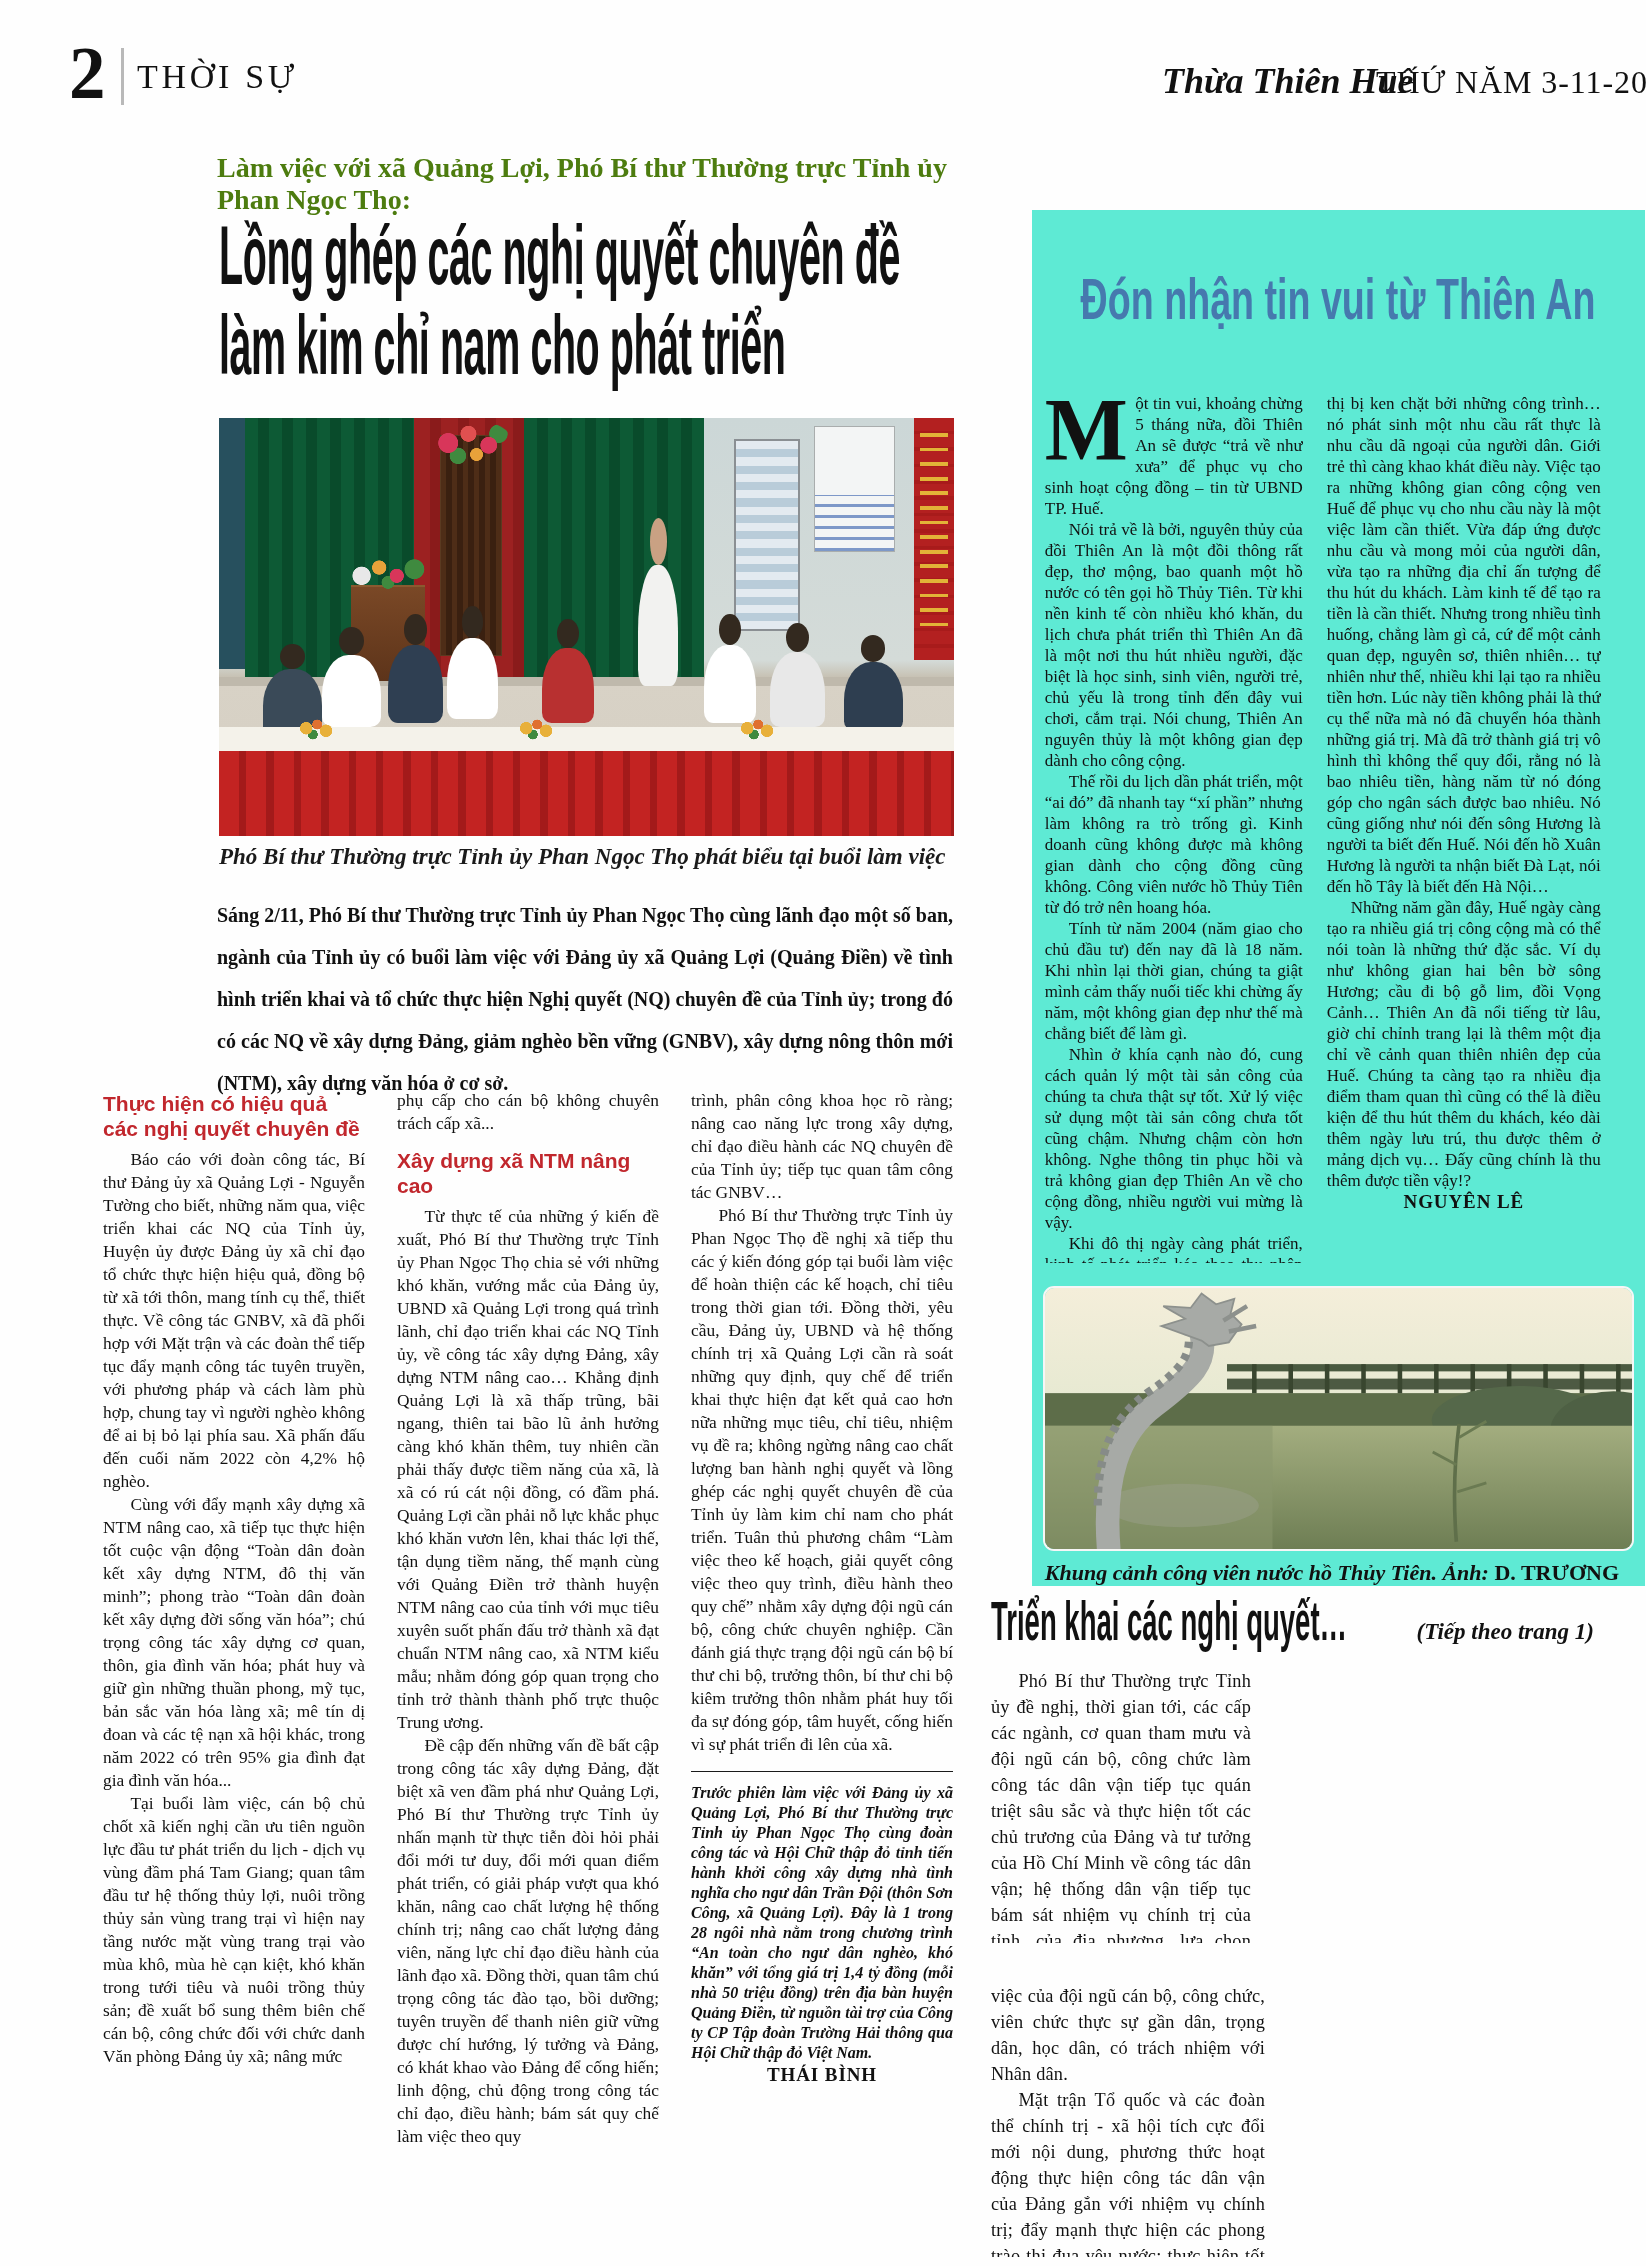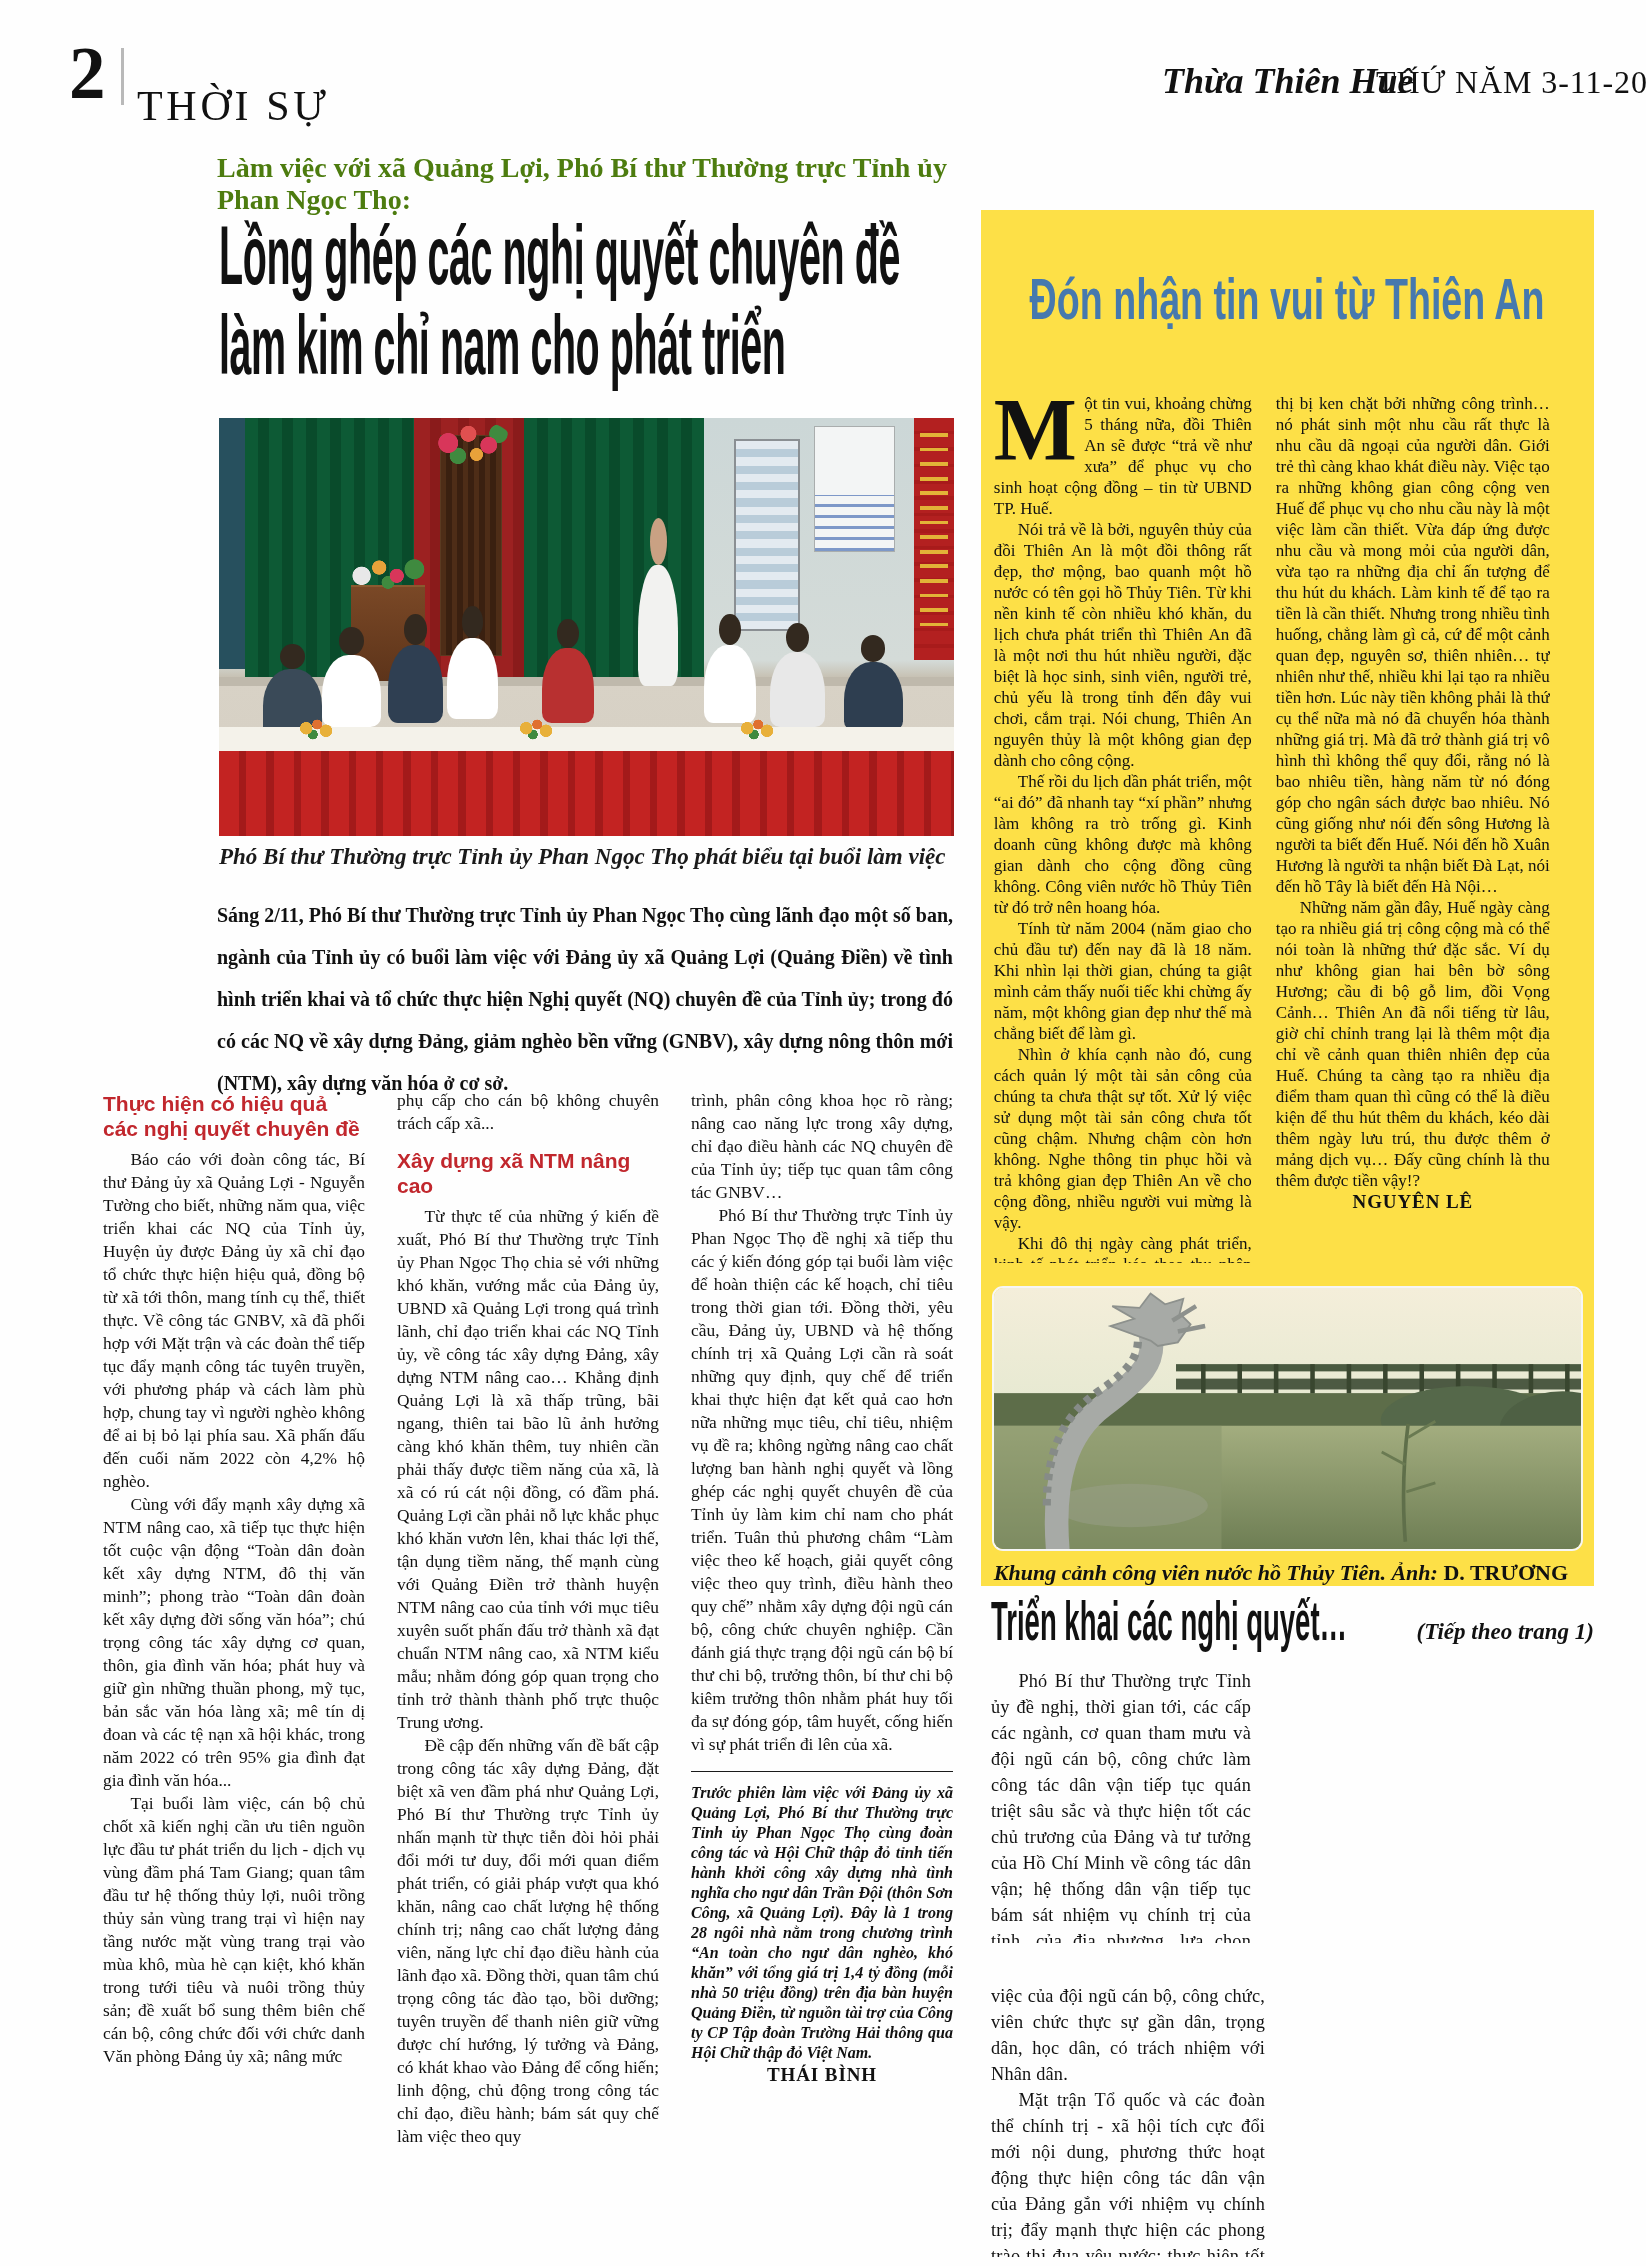--- a/index.html
+++ b/index.html
@@ -6,21 +6,21 @@
   html,body { margin:0; padding:0; }
   body {
     width:1647px; height:2267px; position:relative; overflow:hidden;
     background:#fefefe; font-family:"Liberation Serif", serif; color:#111;
   }
   .abs { position:absolute; }
 
   
   .pagenum { left:69px; top:37px; font-family:"Liberation Serif",serif; font-weight:bold; font-size:73px; line-height:1; }
   .hdr-bar { left:121px; top:48px; width:2.7px; height:57px; background:#b9b9b9; }
-  .section { left:137px; top:58px; font-size:42px; letter-spacing:3.7px;margin-top:24px; }
+  .section { left:137px; top:58px; font-size:34px; letter-spacing:3.7px; }
   .masthead { left:1162px; top:60px; font-weight:bold; font-style:italic; font-size:36px; white-space:nowrap; }
   .dateline { left:1376px; top:64px; font-size:32px; letter-spacing:0.9px; white-space:nowrap; }
 
   
   .kicker { left:217px; top:152px; width:749px; font-weight:bold; font-size:28px; color:#4d7c0f; }
   .headline { left:219px; top:210px; width:740px; }
   .headline .hl { font-family:"Liberation Sans",sans-serif; font-weight:bold; font-size:84px;
     line-height:90px; white-space:nowrap; transform:scaleX(0.47); transform-origin:left; letter-spacing:-0.9px; }
   .caption1 { left:219px; top:844px; width:735px; font-weight:bold; font-style:italic; font-size:23px; color:#1a1a1a; }
   .lead { left:217px; top:894px; width:736px; font-weight:bold; font-size:20px; line-height:42px; text-align:justify; }
@@ -75,21 +75,21 @@
     background:linear-gradient(#f4f2ea 0 22%, transparent 22%),
       repeating-linear-gradient(90deg,#c32322 0 20px,#a31a1a 20px 27.4px); }
   .ph-pot { top:71.5%; width:6%; height:6%;
     background:
       radial-gradient(circle at 30% 45%, #e8b03a 0 18%, transparent 19%),
       radial-gradient(circle at 55% 30%, #e07030 0 16%, transparent 17%),
       radial-gradient(circle at 75% 55%, #e8b03a 0 17%, transparent 18%),
       radial-gradient(circle at 45% 70%, #3f8a3f 0 16%, transparent 17%); }
 
   
-  .ta-box { left:981px; top:210px; width:613px; height:1376px; background:#fde047; }
+  .ta-box { left:1032px; top:210px; width:613px; height:1376px; background:#5eead4; }
   .ta-titlewrap { position:absolute; left:0; top:20px; width:100%; height:137px;
     display:flex; align-items:center; justify-content:center; overflow:hidden; }
   .ta-title { font-family:"Liberation Sans",sans-serif; font-weight:bold; font-size:57px; color:#4679ae;
     white-space:nowrap; transform:scaleX(0.66); letter-spacing:0; }
   .ta-cols { position:absolute; left:12.8px; top:183px; width:588px; height:870px; display:flex; gap:24px; }
   .ta-col { height:870px; overflow:hidden; font-size:17px; line-height:21px; text-align:justify; }
   .ta-colA { width:258px; } .ta-colB { width:274px; }
   .ta-col p { margin:0; text-indent:24px; }
   .ta-col p.firstp { text-indent:0; }
   .dropcap { float:left; font-weight:bold; font-size:88px; line-height:66px; padding:3.7px 7.3px 0 0; }

